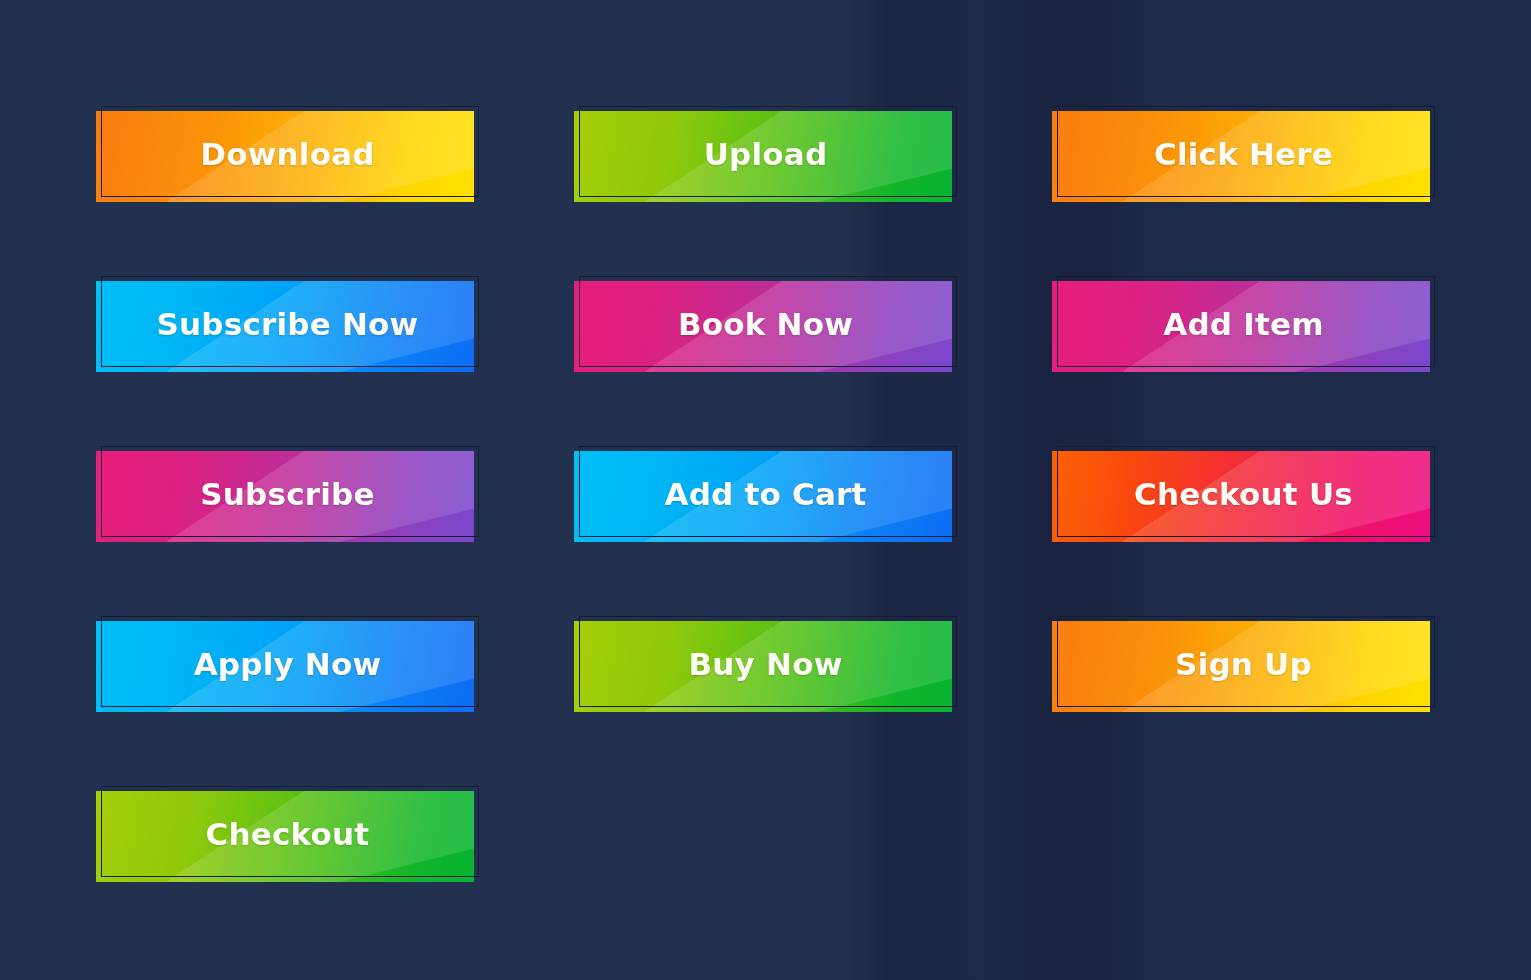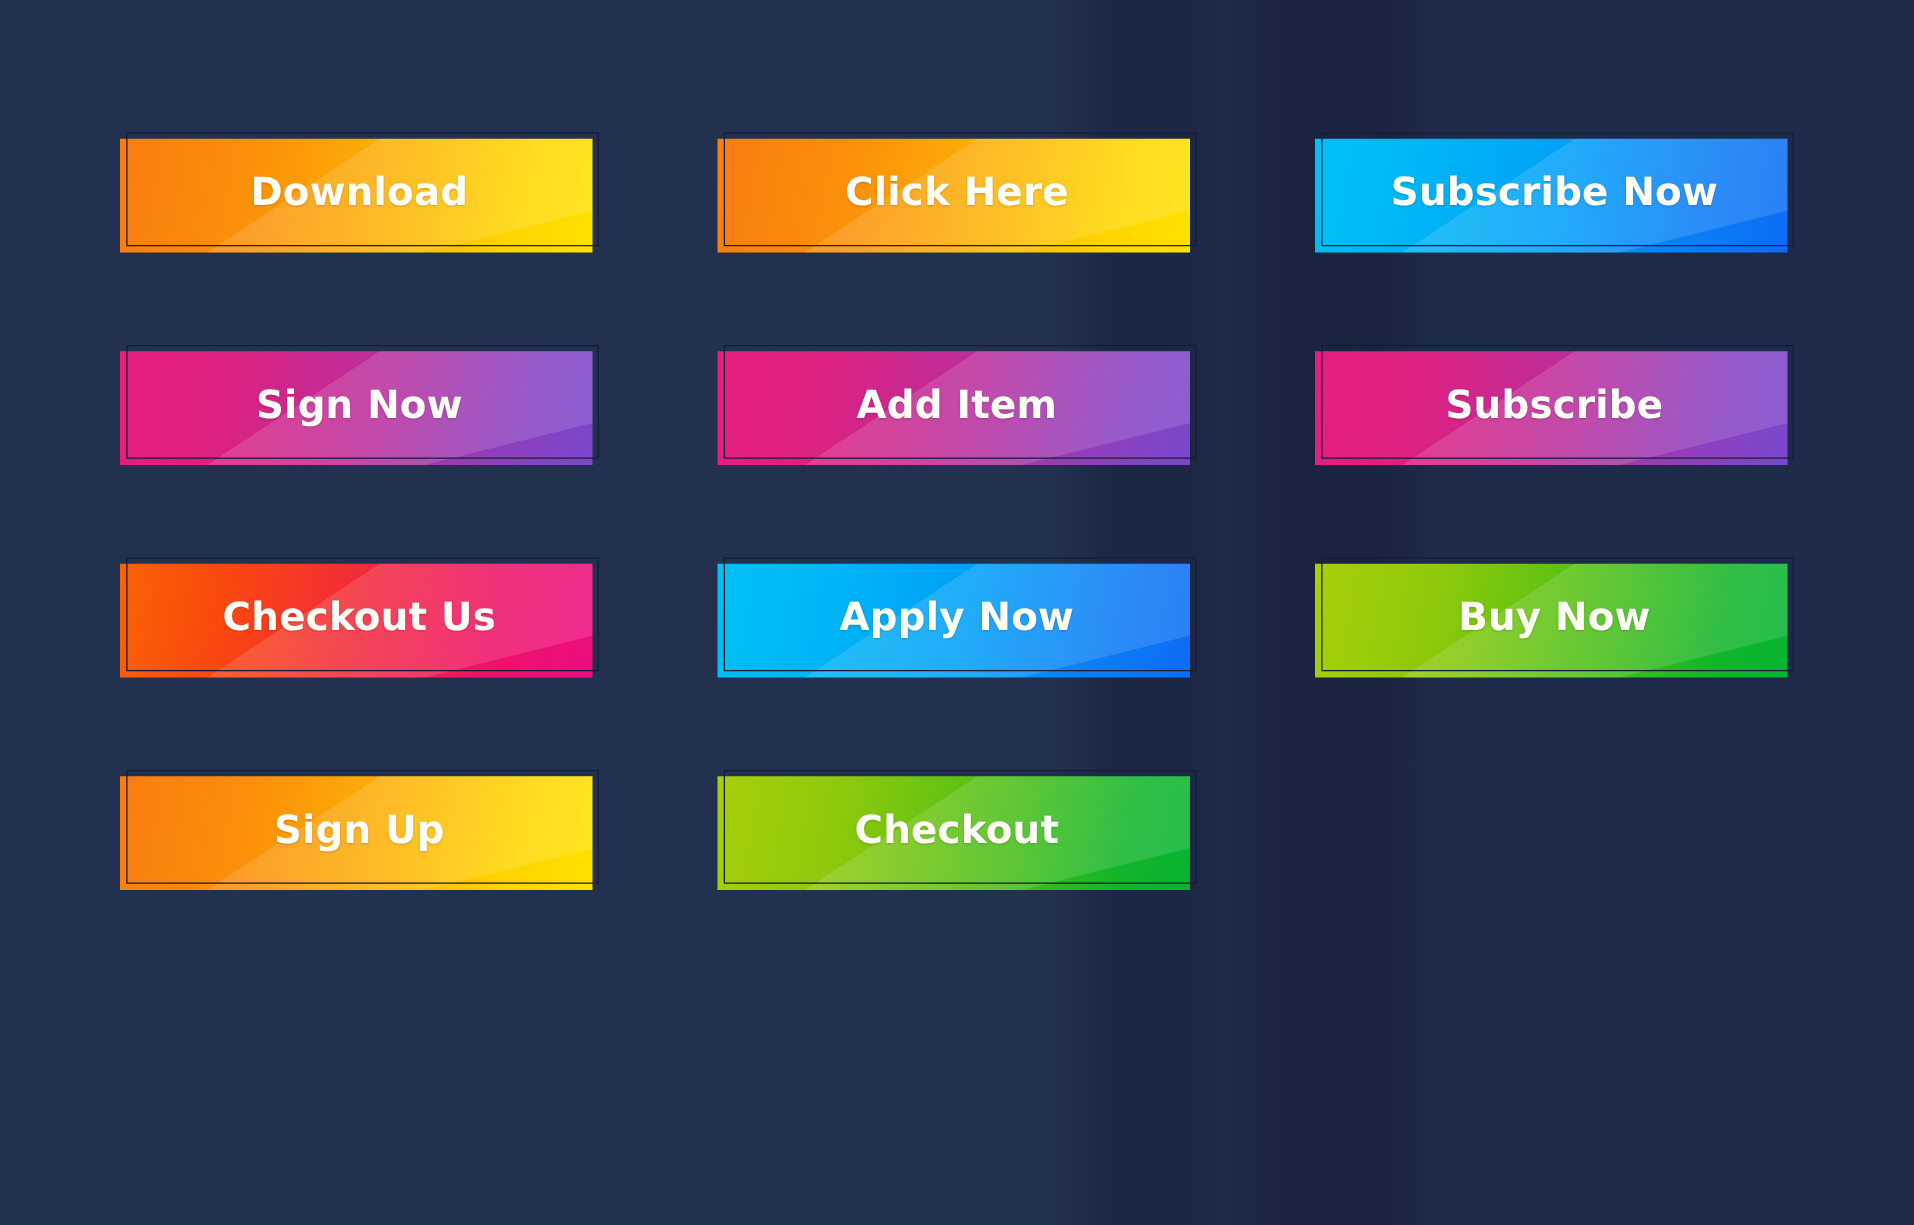--- a/index.html
+++ b/index.html
@@ -128,43 +128,53 @@
 <body>
 
 <div id="stage">
   <div id="grid">
       <div class="btn">
         <div class="fill g-orange-yellow"></div>
         <div class="frame"></div>
         <span class="label">Download</span>
       </div>
       <div class="btn">
+        <div class="fill g-lime-green"></div>
+        <div class="frame"></div>
+        <span class="label">Upload</span>
+      </div>
+      <div class="btn">
         <div class="fill g-orange-yellow"></div>
         <div class="frame"></div>
         <span class="label">Click Here</span>
       </div>
       <div class="btn">
         <div class="fill g-cyan-blue"></div>
         <div class="frame"></div>
         <span class="label">Subscribe Now</span>
       </div>
       <div class="btn">
         <div class="fill g-pink-purple"></div>
         <div class="frame"></div>
-        <span class="label">Sign Now</span>
+        <span class="label">Book Now</span>
       </div>
       <div class="btn">
         <div class="fill g-pink-purple"></div>
         <div class="frame"></div>
         <span class="label">Add Item</span>
       </div>
       <div class="btn">
         <div class="fill g-pink-purple"></div>
         <div class="frame"></div>
         <span class="label">Subscribe</span>
+      </div>
+      <div class="btn">
+        <div class="fill g-cyan-blue"></div>
+        <div class="frame"></div>
+        <span class="label">Add to Cart</span>
       </div>
       <div class="btn">
         <div class="fill g-orange-pink"></div>
         <div class="frame"></div>
         <span class="label">Checkout Us</span>
       </div>
       <div class="btn">
         <div class="fill g-cyan-blue"></div>
         <div class="frame"></div>
         <span class="label">Apply Now</span>

